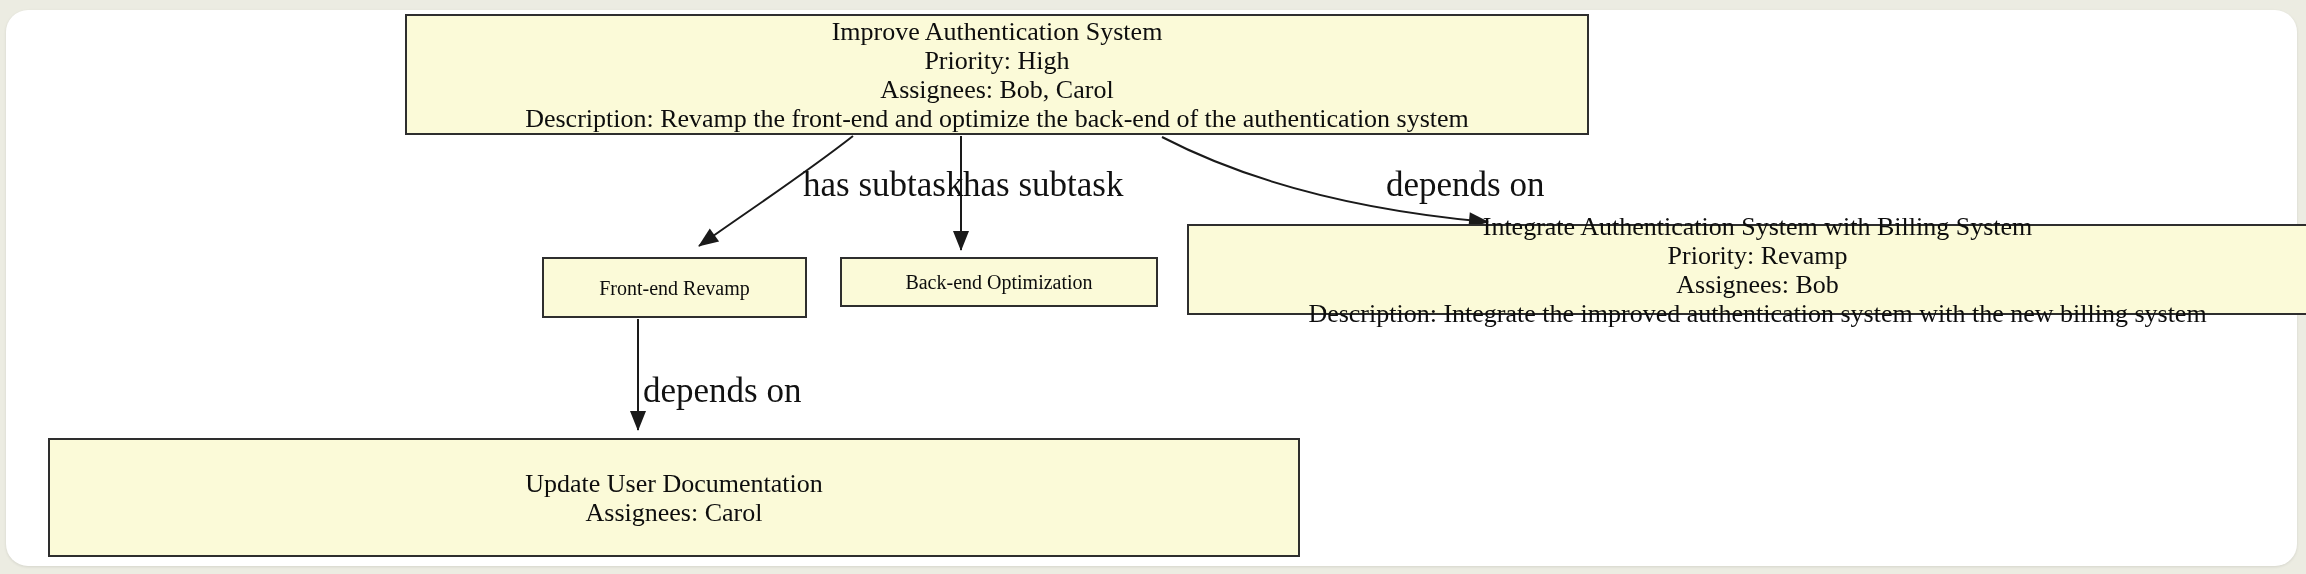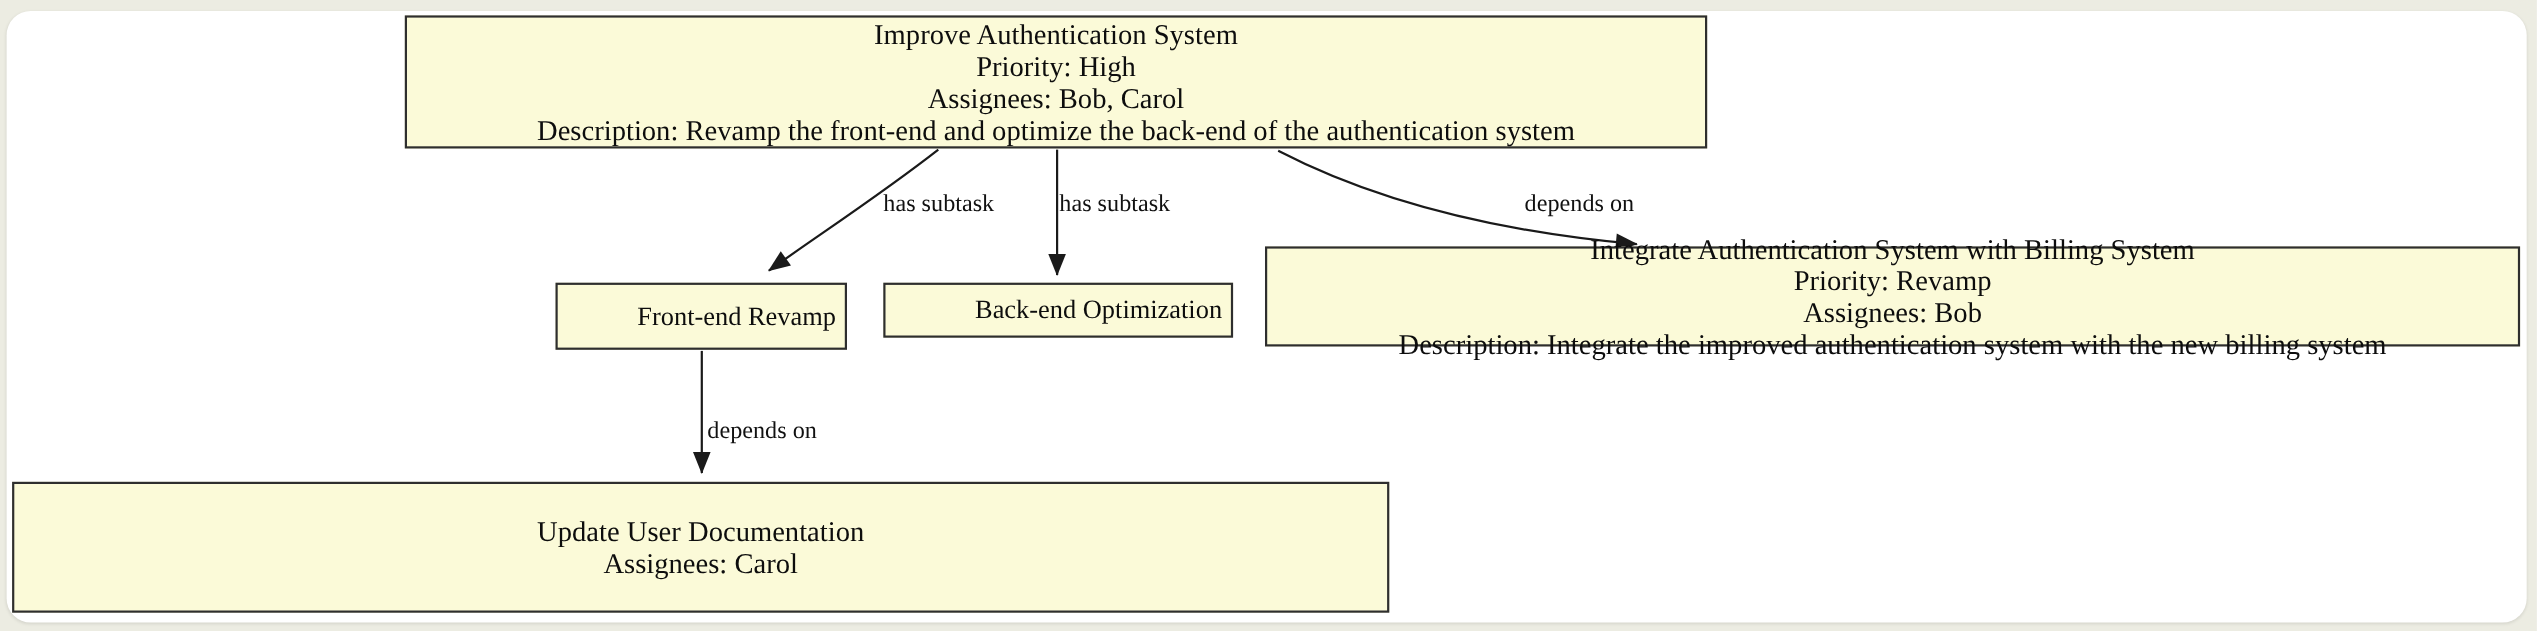--- a/index.html
+++ b/index.html
@@ -24,35 +24,36 @@
     position:absolute;left:0;top:0;width:2306px;height:574px;
     pointer-events:none;
   }
   .node{
     position:absolute;
     background:#FBFAD8;
     border:2px solid #2E2E2E;
     box-sizing:border-box;
     color:#0d0d0d;
     text-align:center;
+    margin-left:37px;
   }
   .node-multi{
     display:flex;flex-direction:column;justify-content:center;
     font-size:26px;line-height:29px;
     padding:1px 6px;
   }
   .node-single{
-    display:flex;align-items:center;justify-content:flex-end;
-    font-size:24px;line-height:30px;
-    padding:0 8px;
+    display:flex;align-items:center;justify-content:center;
+    font-size:20px;line-height:30px;
+    padding:0 20px;
   }
   .node .line{white-space:nowrap;}
   .edge-label{
     position:absolute;
-    font-size:22px;line-height:28px;
+    font-size:35px;line-height:28px;
     color:#111;
     white-space:nowrap;
   }
 </style>
 </head>
 <body>
 
 <div class="page">
   <div class="canvas"></div>
 

